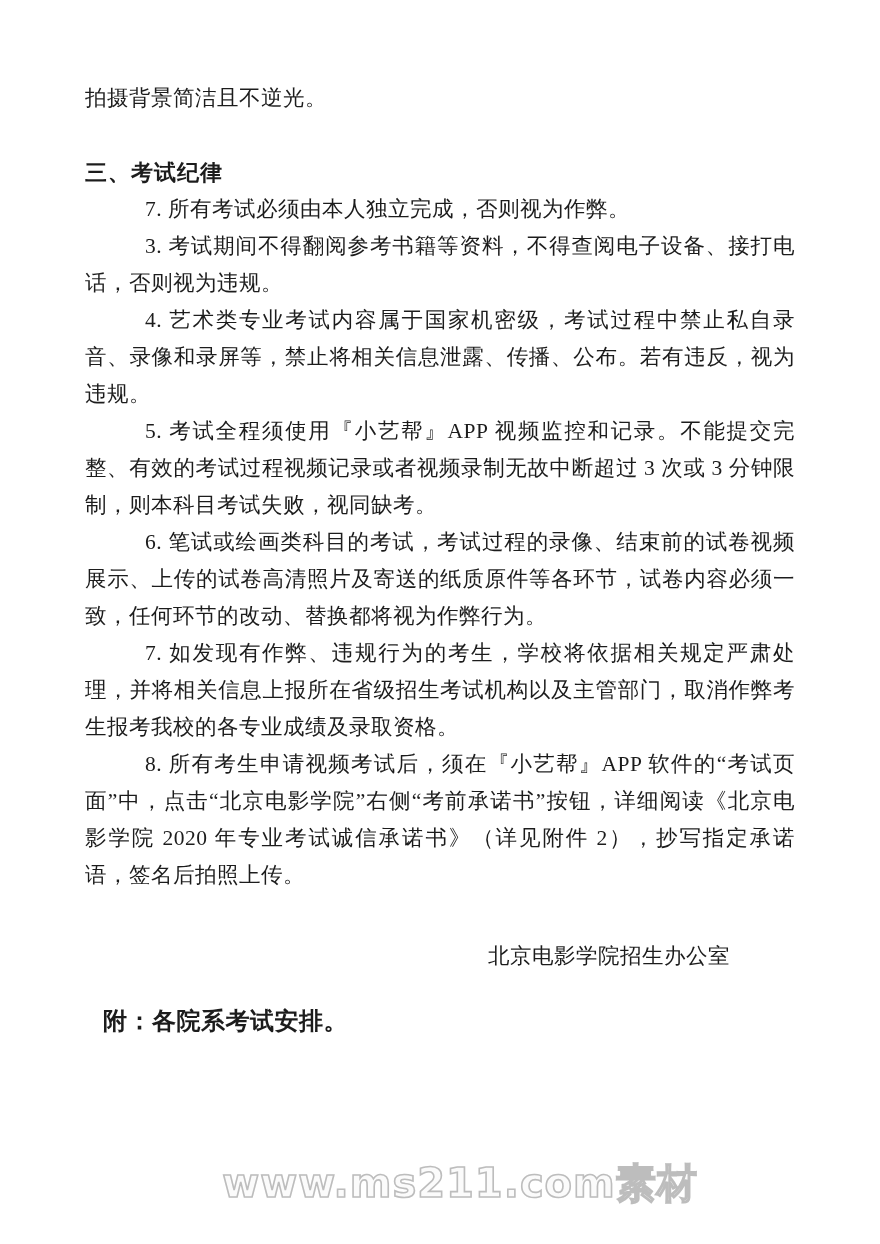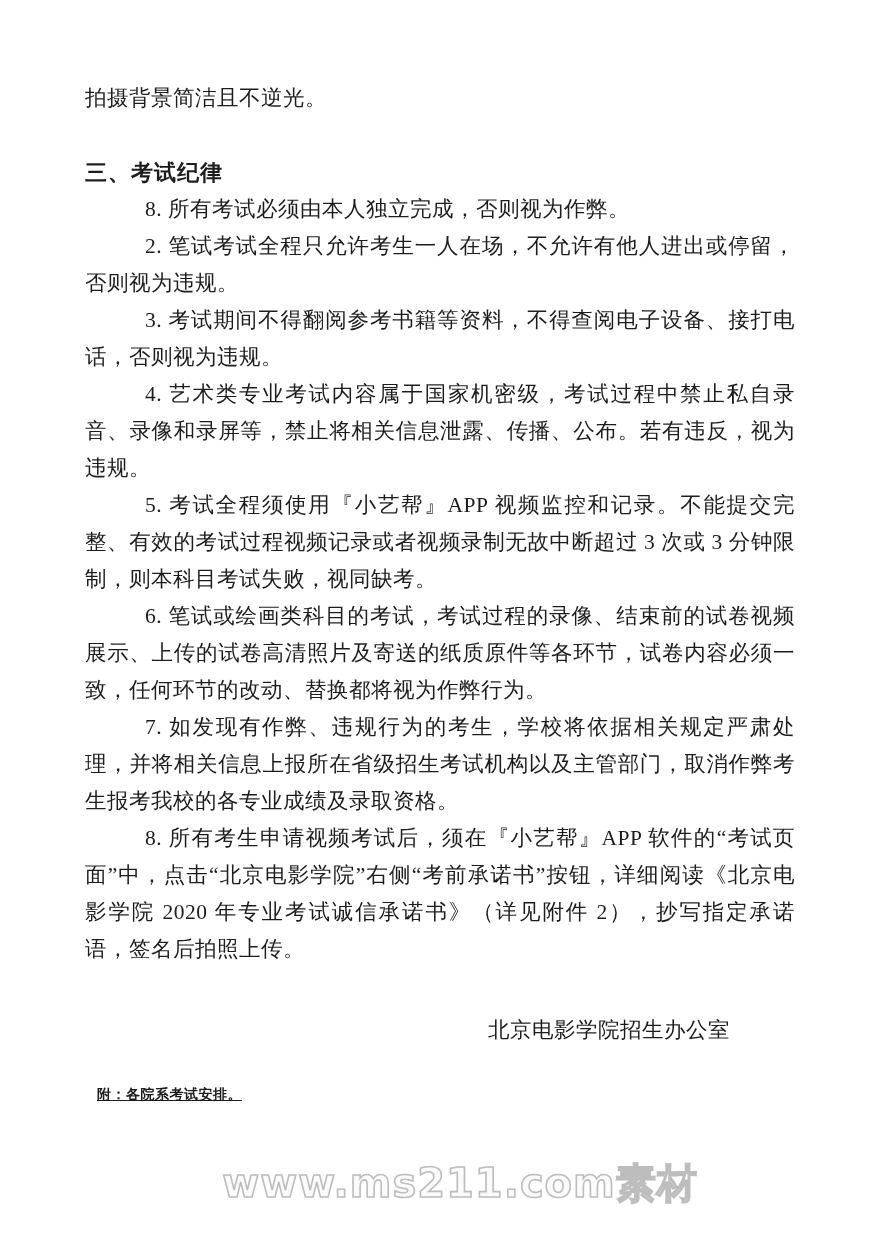--- a/index.html
+++ b/index.html
@@ -50,27 +50,26 @@
     width: fit-content;
     text-align: center;
   }
   .signature-line {
     margin: 0;
     font-size: 21.5px;
     line-height: 40px;
     letter-spacing: 0.5px;
   }
   .attachment-note {
-    margin: 26px 0 0 12px;
+    margin: 26px 0 0 18px;
     font-family: "Liberation Sans", "DejaVu Sans", sans-serif;
     font-weight: bold;
-    font-size: 14px;
+    font-size: 24px;
     line-height: 37px;
     letter-spacing: 0.5px;
-    text-decoration: underline;
   }
   .watermark {
     position: absolute;
     top: 1160px;
     left: 0;
     width: 100%;
     text-align: center;
     font-family: "DejaVu Sans", sans-serif;
     font-weight: bold;
     font-size: 40px;
@@ -87,22 +86,21 @@
 </head>
 <body>
 
 <div class="page">
   <div class="content">
 
     <p class="body-text continuation">拍摄背景简洁且不逆光。</p>
 
     <h3 class="section-heading">三、考试纪律</h3>
 
-    <p class="body-text rule">8. 所有考试必须由本人独立完成，否则视为作弊。</p>
-    <p class="body-text rule">2. 笔试考试全程只允许考生一人在场，不允许有他人进出或停留，否则视为违规。</p>
+    <p class="body-text rule">7. 所有考试必须由本人独立完成，否则视为作弊。</p>
     <p class="body-text rule">3. 考试期间不得翻阅参考书籍等资料，不得查阅电子设备、接打电话，否则视为违规。</p>
     <p class="body-text rule">4. 艺术类专业考试内容属于国家机密级，考试过程中禁止私自录音、录像和录屏等，禁止将相关信息泄露、传播、公布。若有违反，视为违规。</p>
     <p class="body-text rule">5. 考试全程须使用『小艺帮』APP 视频监控和记录。不能提交完整、有效的考试过程视频记录或者视频录制无故中断超过 3 次或 3 分钟限制，则本科目考试失败，视同缺考。</p>
     <p class="body-text rule">6. 笔试或绘画类科目的考试，考试过程的录像、结束前的试卷视频展示、上传的试卷高清照片及寄送的纸质原件等各环节，试卷内容必须一致，任何环节的改动、替换都将视为作弊行为。</p>
     <p class="body-text rule">7. 如发现有作弊、违规行为的考生，学校将依据相关规定严肃处理，并将相关信息上报所在省级招生考试机构以及主管部门，取消作弊考生报考我校的各专业成绩及录取资格。</p>
     <p class="body-text rule">8. 所有考生申请视频考试后，须在『小艺帮』APP 软件的“考试页面”中，点击“北京电影学院”右侧“考前承诺书”按钮，详细阅读《北京电影学院 2020 年专业考试诚信承诺书》（详见附件 2），抄写指定承诺语，签名后拍照上传。</p>
 
     <div class="signature-block">
       <p class="signature-line">北京电影学院招生办公室</p>
     </div>

